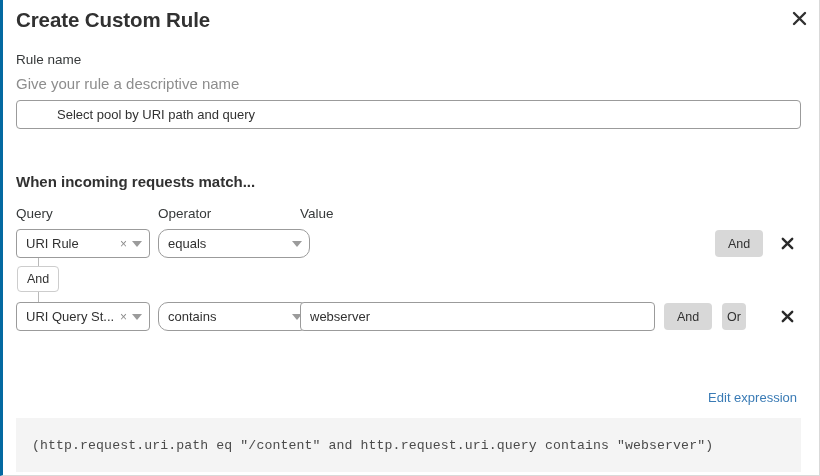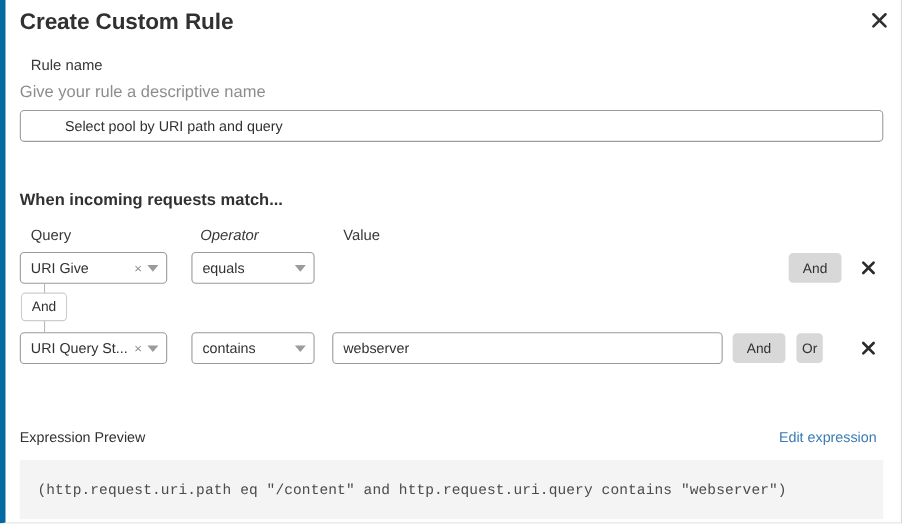--- a/index.html
+++ b/index.html
@@ -11,21 +11,21 @@
     font-family: "Liberation Sans", sans-serif;
     -webkit-font-smoothing: antialiased;
   }
 
   .dialog {
     position: relative;
     width: 820px;
     height: 476px;
     box-sizing: border-box;
     background: #ffffff;
-    border-left: 5px solid #0369a1;
+    border-left: 3px solid #0369a1;
     border-right: 1px solid #d9d9d9;
     border-bottom: 1px solid #d9d9d9;
     overflow: hidden;
   }
 
   
   .dialog-title {
     position: absolute;
     left: 13px;
     top: 8px;
@@ -48,21 +48,20 @@
     border: none;
     padding: 0;
   }
   .close-btn svg { display: block; }
 
   
   .field-label {
     position: absolute;
     font-size: 13.5px;
     color: #36393a;
-    margin-left: 10px;
   }
   .field-sublabel {
     position: absolute;
     font-size: 15px;
     color: #8d8d8d;
   }
   #rule-name-label { left: 13px; top: 52px; }
   #rule-name-sublabel { left: 13px; top: 75px; }
 
   .text-input {
@@ -91,21 +90,21 @@
     position: absolute;
     left: 13px;
     top: 173px;
     font-size: 15px;
     font-weight: bold;
     color: #313131;
   }
 
   
   #col-field    { left: 13px;  top: 206px; }
-  #col-operator { left: 167px; top: 206px; font-style: italic; }
+  #col-operator { left: 155px; top: 206px; }
   #col-value    { left: 297px; top: 206px; }
 
   
   .row { position: absolute; left: 0; width: 820px; height: 29px; }
   #row-0 { top: 229px; }
   #row-1 { top: 302px; }
 
   .select {
     position: absolute;
     box-sizing: border-box;
@@ -137,21 +136,21 @@
     width: 0;
     height: 0;
     border-left: 5px solid transparent;
     border-right: 5px solid transparent;
     border-top: 6px solid #9b9b9b;
     flex: none;
   }
   .select.no-clear .caret { margin-left: auto; }
 
   .field-select    { left: 13px;  width: 134px; }
-  .operator-select { left: 169px; width: 112px; }
+  .operator-select { left: 155px; width: 152px; border-radius: 10px; }
 
   .value-input { top: 0; }
   #value-input-0 { left: 297px; width: 405px; }
   #value-input-1 { left: 297px; width: 355px; }
 
   
   .logic-btn {
     position: absolute;
     box-sizing: border-box;
     height: 27px;
@@ -273,21 +272,21 @@
   <input class="text-input" id="rule-name-input" type="text" value="Select pool by URI path and query" style="">
 
   <div class="section-heading">When incoming requests match...</div>
 
   <div class="field-label" id="col-field">Query</div>
   <div class="field-label" id="col-operator">Operator</div>
   <div class="field-label" id="col-value">Value</div>
 
   <div class="row" id="row-0">
     <div class="select field-select">
-      <span class="select-text">URI Give</span>
+      <span class="select-text">URI Rule</span>
       <span class="select-clear">×</span>
       <span class="caret"></span>
     </div>
     <div class="select operator-select no-clear">
       <span class="select-text">equals</span>
       <span class="caret"></span>
     </div>
     <button class="logic-btn" id="and-btn-0">And</button>
     <button class="delete-btn" id="delete-btn-0">
       <svg width="13" height="13" viewBox="0 0 13 13" aria-hidden="true">
@@ -314,19 +313,18 @@
     <input class="text-input value-input" id="value-input-1" type="text" value="webserver" style="">
     <button class="logic-btn" id="and-btn-1">And</button>
     <button class="logic-btn" id="or-btn-1">Or</button>
     <button class="delete-btn" id="delete-btn-1">
       <svg width="13" height="13" viewBox="0 0 13 13" aria-hidden="true">
         <path d="M1.8 1.8 L11.2 11.2 M11.2 1.8 L1.8 11.2" stroke="#2a2a2a" stroke-width="2.4" stroke-linecap="round"></path>
       </svg>
     </button>
   </div>
 
-  <div class="preview-label">Expression Preview</div>
   <a class="edit-expression-link">Edit expression</a>
   <div class="preview-box">
     <span class="preview-code">(http.request.uri.path eq "/content" and http.request.uri.query contains "webserver")</span>
   </div>
 
 </div>
 
 </body></html>

